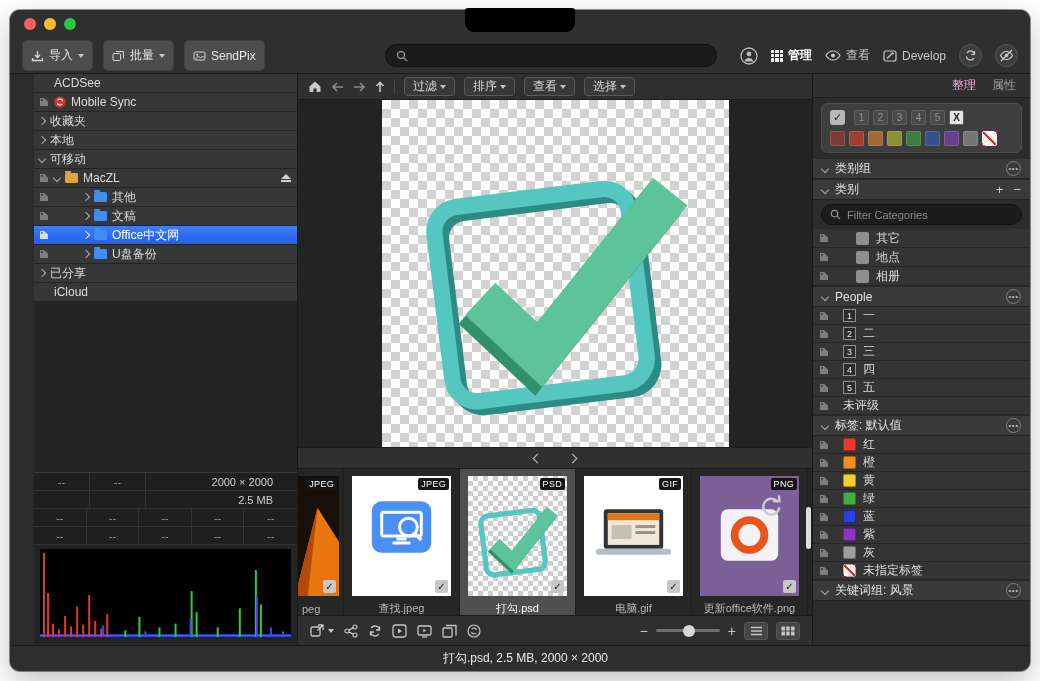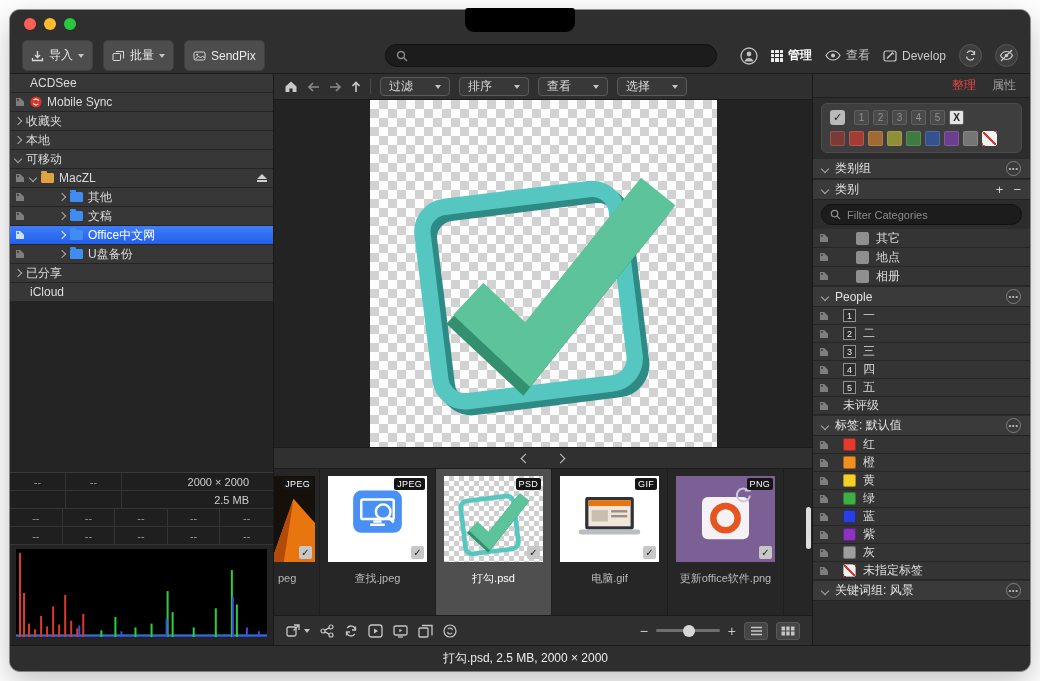--- a/index.html
+++ b/index.html
@@ -18,21 +18,21 @@
   .search{position:absolute;left:375px;width:332px;height:23px;background:#1c1c1c;border:1px solid #111;border-radius:12px;display:flex;align-items:center;gap:6px;padding:0 10px;}
   .search input{flex:1;background:transparent;border:none;outline:none;color:#c9c9c9;font-size:12px;font-family:inherit;}
   .search input::placeholder{color:#7f7f7f;}
   .topright{margin-left:auto;display:flex;align-items:center;gap:13px;}
   .mode{display:flex;align-items:center;gap:5px;color:#c9c9c9;font-size:12px;}
   .mode.active{color:#fff;font-weight:bold;}
   .grid9{width:12px;height:12px;display:grid;grid-template-columns:repeat(3,1fr);gap:1px;}
   .grid9 b{background:#ededed;border-radius:.5px;}
   .circlebtn{width:23px;height:23px;border-radius:50%;background:#3e3e3e;border:1px solid #565656;display:flex;align-items:center;justify-content:center;}
   
-  .content{flex:1;display:flex;min-height:0;}
+  .content{flex:1;display:flex;min-height:0;margin-left:24px;}
   .left{width:264px;background:#242424;border-right:1px solid #191919;display:flex;flex-direction:column;flex:none;}
   .center{flex:1;display:flex;flex-direction:column;min-width:0;background:#232323;position:relative;}
   .right{width:218px;background:#2c2c2c;border-left:1px solid #191919;display:flex;flex-direction:column;flex:none;font-size:12px;overflow:hidden;}
   
   .trow{height:19px;display:flex;align-items:center;background:#373737;border-bottom:1px solid #242424;padding:0 6px 0 5px;gap:5px;color:#dcdcdc;font-size:12px;flex:none;}
   .trow.sel{background:linear-gradient(#3f7df8,#2360ea);color:#fff;}
   .chev{width:6px;height:6px;border-right:1.5px solid #aaa;border-bottom:1.5px solid #aaa;transform:rotate(-45deg);flex:none;}
   .chev.down{transform:rotate(45deg);}
   .trow.sel .chev{border-color:#e7efff;}
   .tagico{color:#7e7e7e;display:flex;flex:none;}
@@ -52,35 +52,35 @@
   .mrow.c5{grid-template-columns:repeat(5,1fr);}
   .mcell{display:flex;align-items:center;justify-content:center;border-right:1px solid #343434;overflow:hidden;}
   .mcell:last-child{border-right:none;}
   .mcell.rt{justify-content:flex-end;padding-right:24px;color:#cfcfcf;}
   .hist{height:100px;background:#242424;padding:4px 6px 8px;flex:none;}
   .hist svg{width:100%;height:100%;background:#000;display:block;}
   
   .navbar{height:26px;background:#2f2f2f;border-bottom:1px solid #1b1b1b;display:flex;align-items:center;gap:9px;padding:0 10px;flex:none;}
   .navico{display:flex;align-items:center;flex:none;}
   .vdiv{width:1px;height:15px;background:#4a4a4a;flex:none;}
-  .navbtn{height:19px;border:1px solid #5a5a5a;border-radius:4px;display:flex;align-items:center;gap:22px;padding:0 8px;font-size:12px;color:#ddd;flex:none;background:#383838;}
+  .navbtn{height:19px;border:1px solid #5a5a5a;border-radius:4px;display:flex;align-items:center;gap:3px;padding:0 8px;font-size:12px;color:#ddd;flex:none;background:#383838;}
   .preview{flex:1;display:flex;align-items:center;justify-content:center;min-height:0;background:#232323;}
   .checker{height:100%;aspect-ratio:1/1;background-color:#fdfdfd;
     background-image:linear-gradient(45deg,#d2d2d2 25%,transparent 25%,transparent 75%,#d2d2d2 75%),
                      linear-gradient(45deg,#d2d2d2 25%,transparent 25%,transparent 75%,#d2d2d2 75%);
     background-size:18px 18px;background-position:0 0,9px 9px;display:flex;align-items:center;justify-content:center;}
   .checker svg{width:94%;height:94%;}
   .pager{height:22px;background:#303030;border-top:1px solid #1c1c1c;border-bottom:1px solid #1c1c1c;display:flex;align-items:center;justify-content:center;gap:28px;flex:none;}
   .pchev{width:7px;height:7px;border-left:1.7px solid #c9c9c9;border-bottom:1.7px solid #c9c9c9;}
   .pchev.l{transform:rotate(45deg);}.pchev.r{transform:rotate(-135deg);}
   .strip{height:146px;background:#262626;display:flex;overflow:hidden;flex:none;}
   .cell{width:116px;flex:none;border-right:1px solid #1d1d1d;display:flex;flex-direction:column;padding-top:7px;}
   .cell.partial{width:46px;}
   .cell.selcell{background:#4f4f4f;}
-  .timg{position:relative;margin:0 8px;height:86px;background:#fff;overflow:hidden;flex:none;}
+  .timg{position:relative;margin:0 8px;height:120px;background:#fff;overflow:hidden;flex:none;}
   .partial .timg{margin:0 4px 0 0;}
   .timg.dark{background:#16100a;}
   .timg.mini-checker{background-color:#fff;
     background-image:linear-gradient(45deg,#cfcfcf 25%,transparent 25%,transparent 75%,#cfcfcf 75%),
                      linear-gradient(45deg,#cfcfcf 25%,transparent 25%,transparent 75%,#cfcfcf 75%);
     background-size:10px 10px;background-position:0 0,5px 5px;}
   .timg.purple{background:#7b5f95;}
   .badge{position:absolute;top:2px;right:2px;background:#151515;color:#fff;font-size:9px;padding:1px 3px;border-radius:2px;letter-spacing:.3px;}
   .tcheck{position:absolute;bottom:3px;right:3px;width:13px;height:13px;background:#c7c7c7;border-radius:2px;color:#222;font-size:10px;line-height:13px;text-align:center;}
   .tname{height:20px;display:flex;align-items:center;justify-content:center;font-size:11px;color:#b9b9b9;padding:0 4px;white-space:nowrap;overflow:hidden;margin-top:6px;}
@@ -90,21 +90,21 @@
   .bico{display:flex;align-items:center;gap:3px;flex:none;}
   .zoomzone{margin-left:auto;display:flex;align-items:center;gap:8px;}
   .zsign{color:#c9c9c9;font-size:14px;line-height:1;}
   .ztrack{width:64px;height:3px;background:#6f6f6f;border-radius:2px;position:relative;}
   .zthumb{position:absolute;left:42%;top:-4.5px;width:12px;height:12px;border-radius:50%;background:#d7d7d7;}
   .viewbtn{width:24px;height:18px;background:#454545;border:1px solid #585858;border-radius:3px;display:flex;align-items:center;justify-content:center;}
   .vscroll{position:absolute;right:1px;top:433px;width:5px;height:42px;background:#dedede;border-radius:3px;z-index:3;}
   .status{height:26px;background:#2e2e2e;border-top:1px solid #191919;display:flex;align-items:center;justify-content:center;color:#ececec;font-size:12px;flex:none;padding-left:11px;}
   
   .rtabs{height:24px;display:flex;justify-content:flex-end;align-items:center;gap:16px;padding:0 14px;background:#303030;border-bottom:1px solid #1e1e1e;color:#9f9f9f;flex:none;}
-  .rtab.active{color:#ef4444;}
+  .rtab.active{color:#f9a8d4;}
   .ratebox{margin:5px 8px;background:#3e3e3e;border:1px solid #4d4d4d;border-radius:6px;padding:6px 8px;display:flex;flex-direction:column;gap:6px;flex:none;}
   .rr{display:flex;align-items:center;gap:4px;}
   .cbig{width:15px;height:15px;background:#b9b9b9;border-radius:3px;color:#1e1e1e;font-size:11px;text-align:center;line-height:15px;margin-right:5px;flex:none;}
   .numsq{width:15px;height:15px;background:#4a4a4a;border:1px solid #5f5f5f;color:#929292;font-size:10px;display:flex;align-items:center;justify-content:center;border-radius:2px;flex:none;}
   .numsq.xsq{background:#e4e4e4;color:#1e1e1e;font-weight:bold;}
   .sw{width:15px;height:15px;border-radius:2px;border:1px solid rgba(255,255,255,.14);flex:none;}
   .slash{background:#f2f2f2 linear-gradient(45deg,transparent 44%,#d23a2e 44%,#d23a2e 56%,transparent 56%);}
   .shead{height:21px;background:#3a3a3a;border-top:1px solid #2a2a2a;border-bottom:1px solid #232323;display:flex;align-items:center;gap:7px;padding:0 9px;color:#e2e2e2;flex:none;}
   .more{margin-left:auto;width:15px;height:15px;border:1px solid #7f7f7f;border-radius:50%;color:#bdbdbd;font-size:8px;display:flex;align-items:center;justify-content:center;letter-spacing:.5px;flex:none;}
   .pm{margin-left:auto;display:flex;gap:10px;color:#d5d5d5;font-size:13px;}

